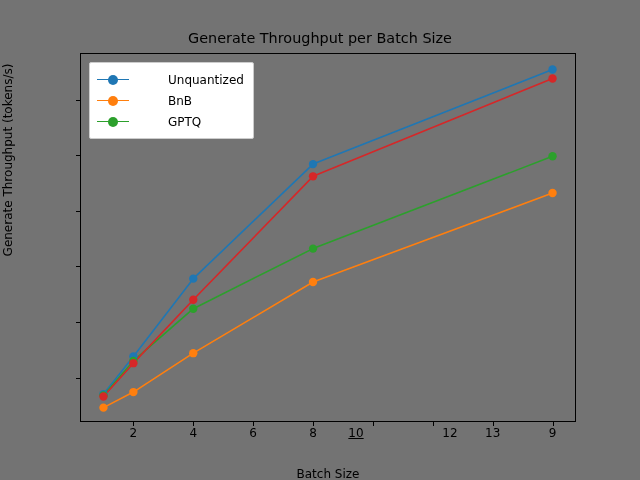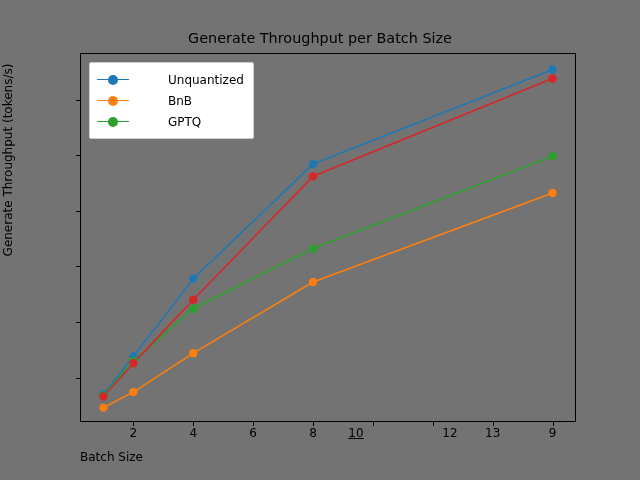--- a/index.html
+++ b/index.html
@@ -48,22 +48,23 @@
     text-align: center;
     font-size: 12px;
     color: #000000;
     transform: rotate(-90deg);
     transform-origin: center center;
     white-space: nowrap;
   }
   #xlabel {
     position: absolute;
     left: 80px;
-    top: 450px;
+    top: 467px;
     width: 496px;
+    text-align: center;
     font-size: 12px;
     color: #000000;
   }
   .xtick-label {
     position: absolute;
     top: 426px;
     text-align: center;
     font-size: 12px;
     color: #000000;
     width: 40px;

